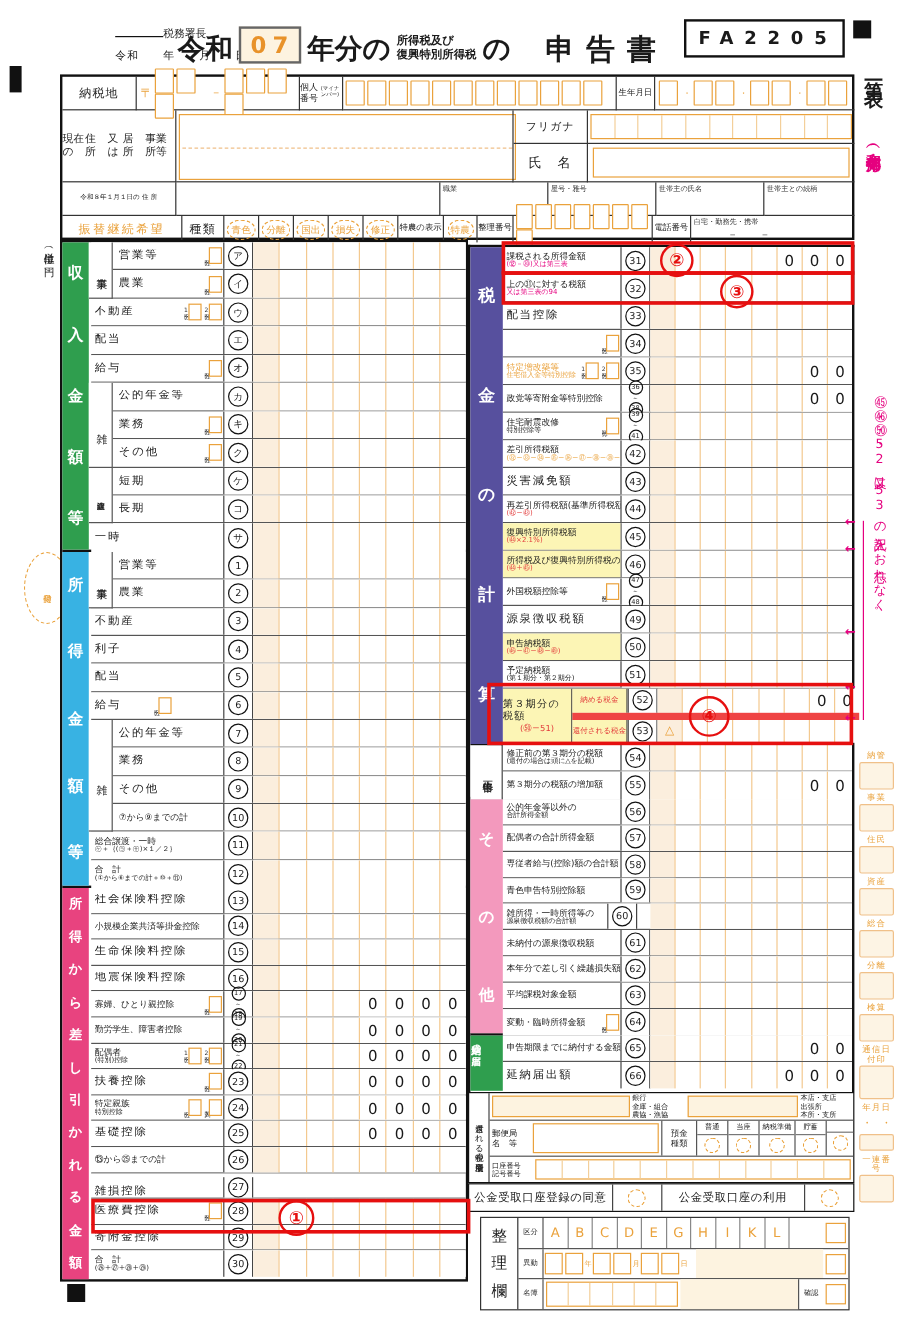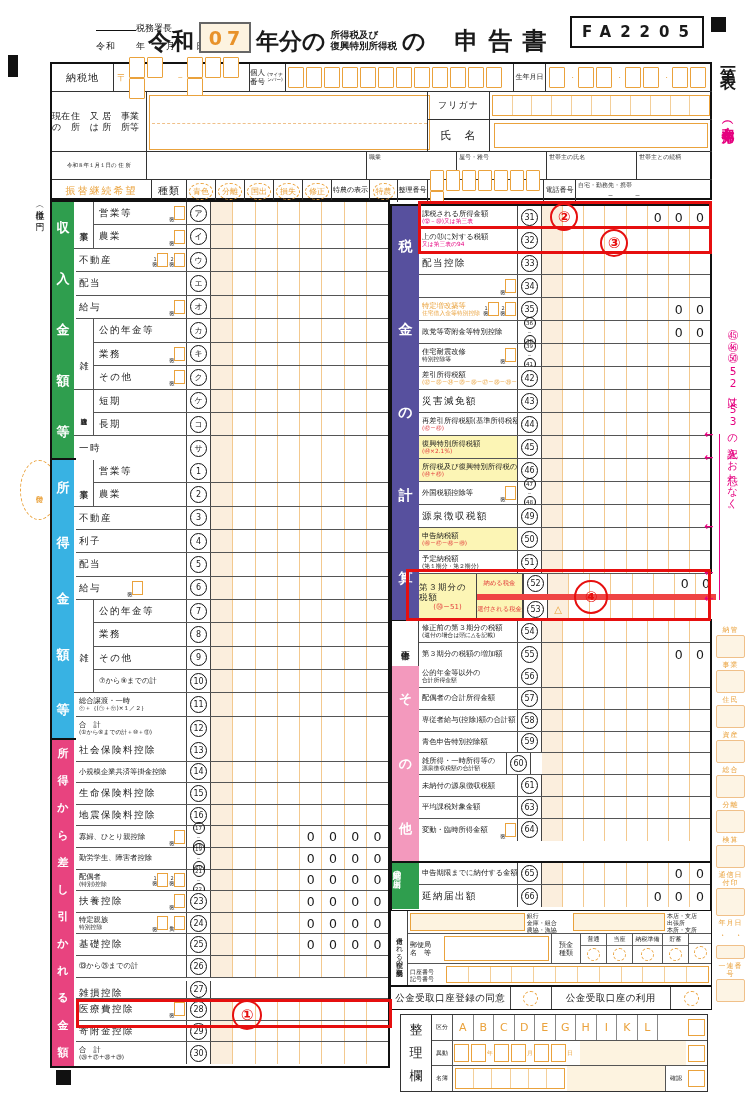--- a/index.html
+++ b/index.html
@@ -1790,20 +1790,40 @@
               <span class="cc"></span>
               <span class="cc"></span>
               <span class="cc"></span>
               <span class="cc"></span>
               <span class="cc"></span>
             </div>
           </div>
           <div class="frow" style="height: 21.85px;">
             <div class="lcell">
               <div class="ltxt">
+                <span class="l1 s">本年分で差し引く繰越損失額</span>
+              </div>
+            </div>
+            <div class="bcell">
+              <div class="nc">62</div>
+            </div>
+            <div class="comb">
+              <span class="cc"></span>
+              <span class="cc"></span>
+              <span class="cc"></span>
+              <span class="cc"></span>
+              <span class="cc"></span>
+              <span class="cc"></span>
+              <span class="cc"></span>
+              <span class="cc"></span>
+            </div>
+          </div>
+          <div class="frow" style="height: 21.85px;">
+            <div class="lcell">
+              <div class="ltxt">
                 <span class="l1 s">平均課税対象金額</span>
               </div>
             </div>
             <div class="bcell">
               <div class="nc">63</div>
             </div>
             <div class="comb">
               <span class="cc"></span>
               <span class="cc"></span>
               <span class="cc"></span>

